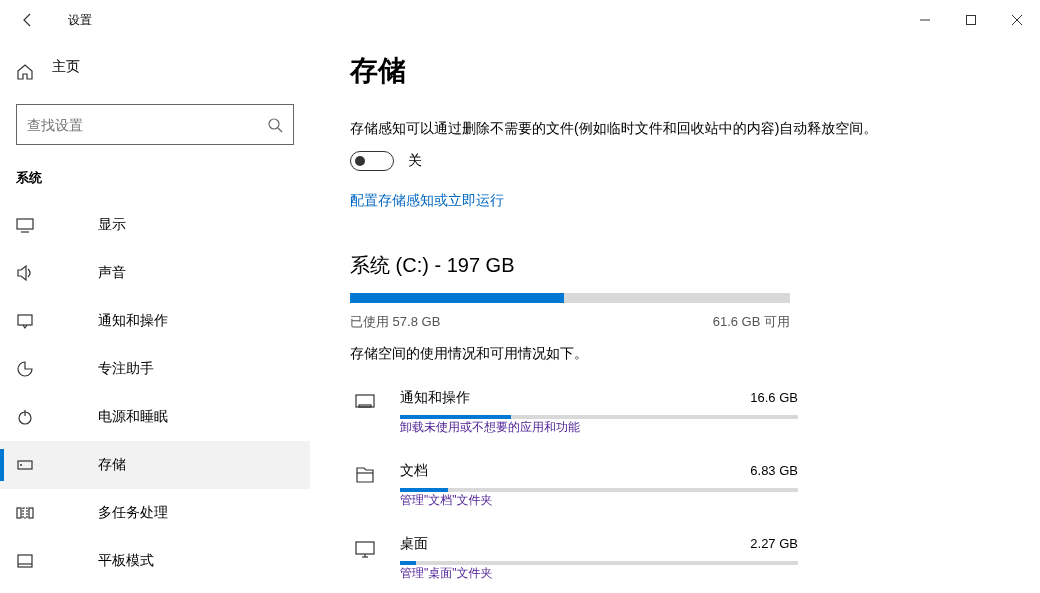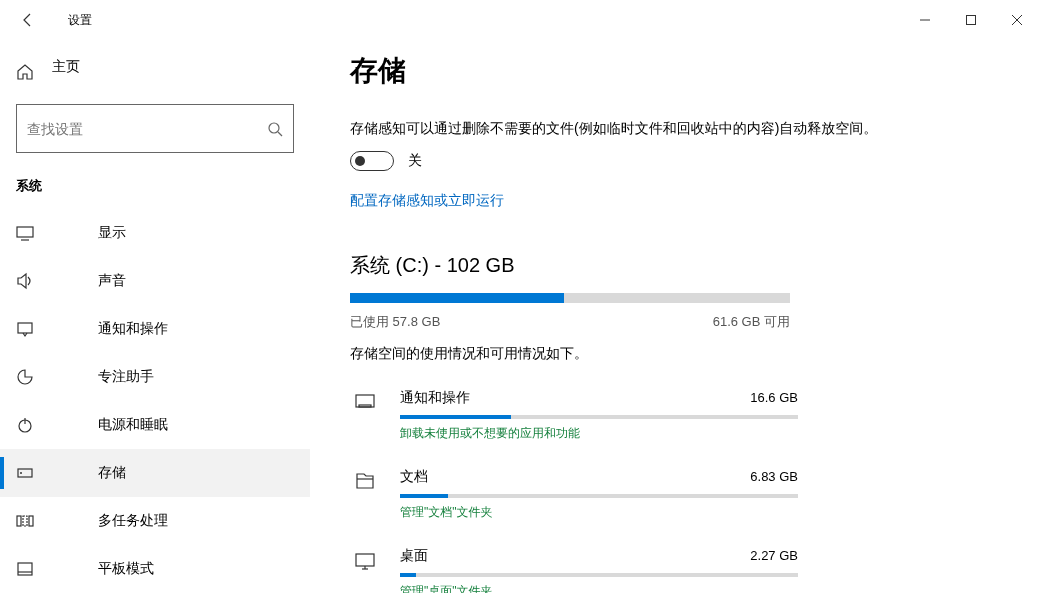--- a/index.html
+++ b/index.html
@@ -13,21 +13,21 @@
 .titlebar .winbtn { width: 46px; height: 40px; display: flex; align-items: center; justify-content: center; }
 
 .body { flex: 1; display: flex; overflow: hidden; }
 
 
 .sidebar { width: 310px; padding: 10px 0 0 0; display: flex; flex-direction: column; overflow-y: auto; }
 .home { display: flex; padding: 8px 16px; height: 44px; cursor: pointer; }
 .home .icon { width: 20px; margin-right: 16px; display:flex; align-items:center; }
 .home-label { font-size: 14px; }
 .searchwrap { padding: 0 16px; margin: 10px 0 18px 0; }
-.searchbox { border: 1px solid #666; height: 49px; display: flex; align-items: center; padding: 0 10px; }
+.searchbox { border: 1px solid #666; height: 41px; display: flex; align-items: center; padding: 0 10px; }
 .searchbox input { border: none; outline: none; flex: 1; font-size: 14px; background: transparent; }
 .searchbox .sicon { color: #666; }
 .group-title { font-size: 13px; font-weight: 600; padding: 6px 16px 14px 16px; }
 .nav-item { display: flex; align-items: center; height: 48px; padding: 0 16px; cursor: pointer; position: relative; }
 .nav-item .icon { width: 20px; margin-right: 22px; display:flex; align-items:center; justify-content:flex-start; }
 .nav-item .label { font-size: 14px; margin-left: 40px; }
 .nav-item.active::before { content: ""; position: absolute; left: 0; top: 8px; bottom: 8px; width: 4px; background: #0078d4; }
 .nav-item.active { background: #f2f2f2; }
 
 
@@ -47,21 +47,21 @@
 .drive-sub { font-size: 14px; margin-top: 14px; }
 
 .cat { display: flex; gap: 20px; margin-top: 26px; cursor: pointer; }
 .cat .cicon { width: 30px; display:flex; justify-content:center; padding-top:2px;}
 .cat .cbody { flex: 1; max-width: 398px; }
 .cat .crow { display: flex; justify-content: space-between; align-items: baseline; }
 .cat .cname { font-size: 14px; }
 .cat .csize { font-size: 13px; }
 .cat .cbar { height: 4px; background: #d9d9d9; margin-top: 8px; }
 .cat .cbar .cfill { height: 100%; background: #0078d4; }
-.cat .chint { font-size: 12px; color: #15803d; margin-top: 6px; }
+.cat .chint { font-size: 12px; color: #4c1d95; }
 
 
 .content::-webkit-scrollbar { width: 4px; }
 .content::-webkit-scrollbar-thumb { background: #888; }
 
 svg { display:block; }
 </style>
 </head>
 <body>
 
@@ -189,21 +189,21 @@
 
   <div class="content">
     <h1>存储</h1>
     <p class="desc">存储感知可以通过删除不需要的文件(例如临时文件和回收站中的内容)自动释放空间。</p>
     <div class="toggle-row">
       <div class="toggle"></div>
       <span class="toggle-label">关</span>
     </div>
     <span class="link">配置存储感知或立即运行</span>
 
-    <div class="drive-title">系统 (C:) - 102 GB</div>
+    <div class="drive-title">系统 (C:) - 197 GB</div>
     <div class="drive-bar">
       <div class="fill" id="drive-fill" style="width: 48.6%;"></div>
     </div>
     <div class="drive-meta">
       <span>已使用 57.8 GB</span>
       <span>61.6 GB 可用</span>
     </div>
     <p class="drive-sub">存储空间的使用情况和可用情况如下。</p>
 
     <div id="cats">

